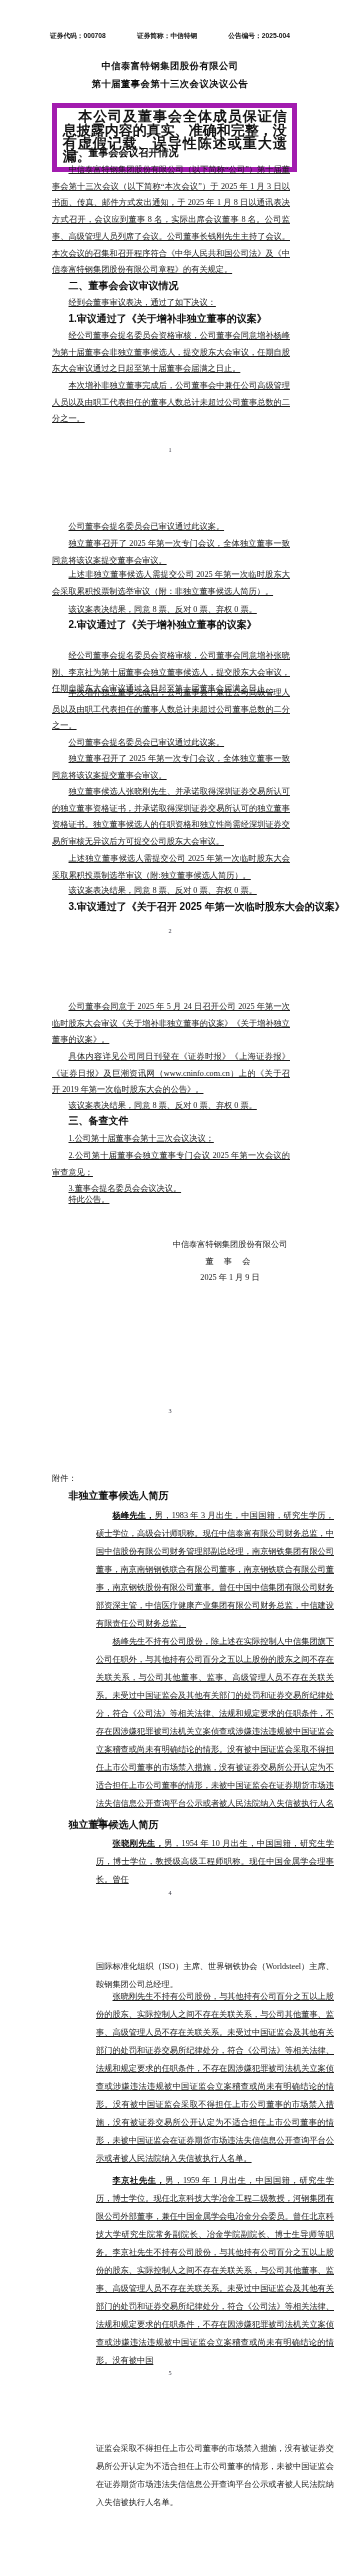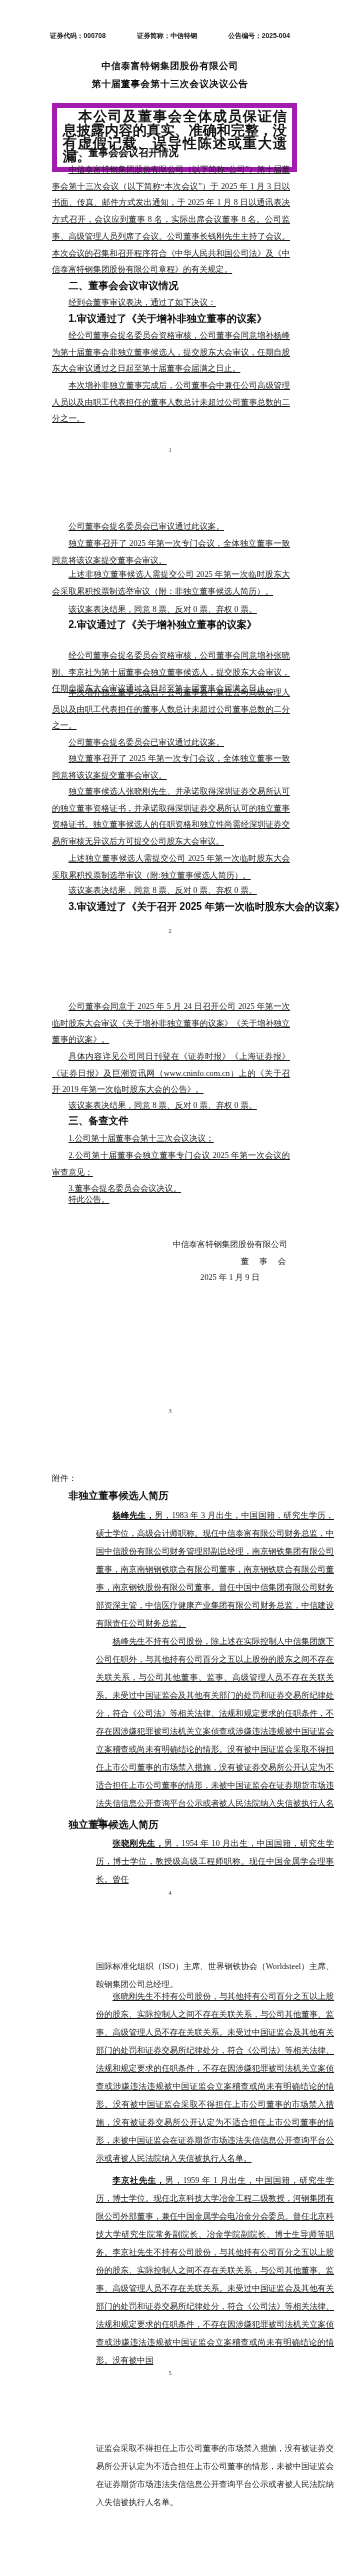--- a/index.html
+++ b/index.html
@@ -38,21 +38,21 @@
   }
   .bname{font-weight:bold;font-family:"Liberation Sans",sans-serif;color:#111;}
   .pagenum{
     position:absolute;left:0;width:340px;text-align:center;
     font-size:6.2px;color:#3a3a46;
   }
   .sig{
     position:absolute;left:170px;width:120px;text-align:center;
     font-size:8.2px;white-space:nowrap;
   }
-  .sig.board{letter-spacing:4.1px;text-align:right;}
+  .sig.board{letter-spacing:4.1px;}
 </style>
 </head>
 <body>
 
 <div class="hrow">
   <span>证券代码：000708</span>
   <span>证券简称：中信特钢</span>
   <span>公告编号：2025-004</span>
 </div>
 

